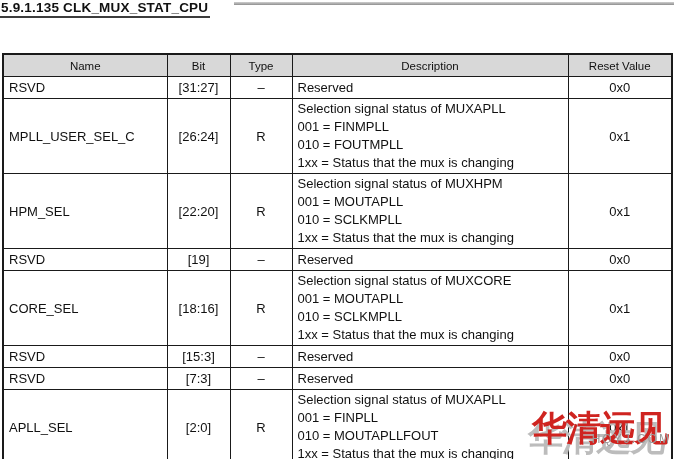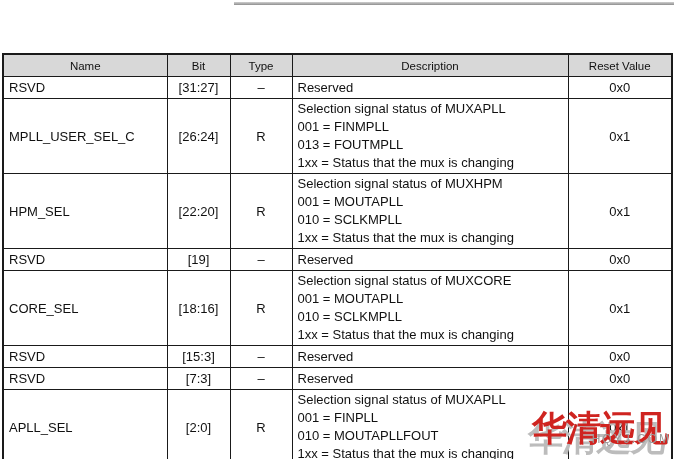--- a/index.html
+++ b/index.html
@@ -120,20 +120,21 @@
     letter-spacing: 2px;
     white-space: nowrap;
   }
 </style>
 </head>
 <body>
 
 <div id="page">
 
   <div class="top-rule"></div>
+  <div class="sec-title">5.9.1.135 CLK_MUX_STAT_CPU</div>
 
 
   <table class="reg">
     <colgroup>
       <col style="width:164px">
         <col style="width:63px">
         <col style="width:62px">
         <col style="width:276px">
         <col style="width:104px">
     </colgroup>
@@ -156,21 +157,21 @@
         </td>
         <td class="c-reset">0x0</td>
       </tr>
       <tr class="row-multi">
         <td class="c-name">MPLL_USER_SEL_C</td>
         <td class="c-bit">[26:24]</td>
         <td class="c-type">R</td>
         <td class="c-desc">
           <div class="desc-line">Selection signal status of MUXAPLL</div>
           <div class="desc-line">001 = FINMPLL</div>
-          <div class="desc-line">013 = FOUTMPLL</div>
+          <div class="desc-line">010 = FOUTMPLL</div>
           <div class="desc-line">1xx = Status that the mux is changing</div>
         </td>
         <td class="c-reset">0x1</td>
       </tr>
       <tr class="row-multi">
         <td class="c-name">HPM_SEL</td>
         <td class="c-bit">[22:20]</td>
         <td class="c-type">R</td>
         <td class="c-desc">
           <div class="desc-line">Selection signal status of MUXHPM</div>

